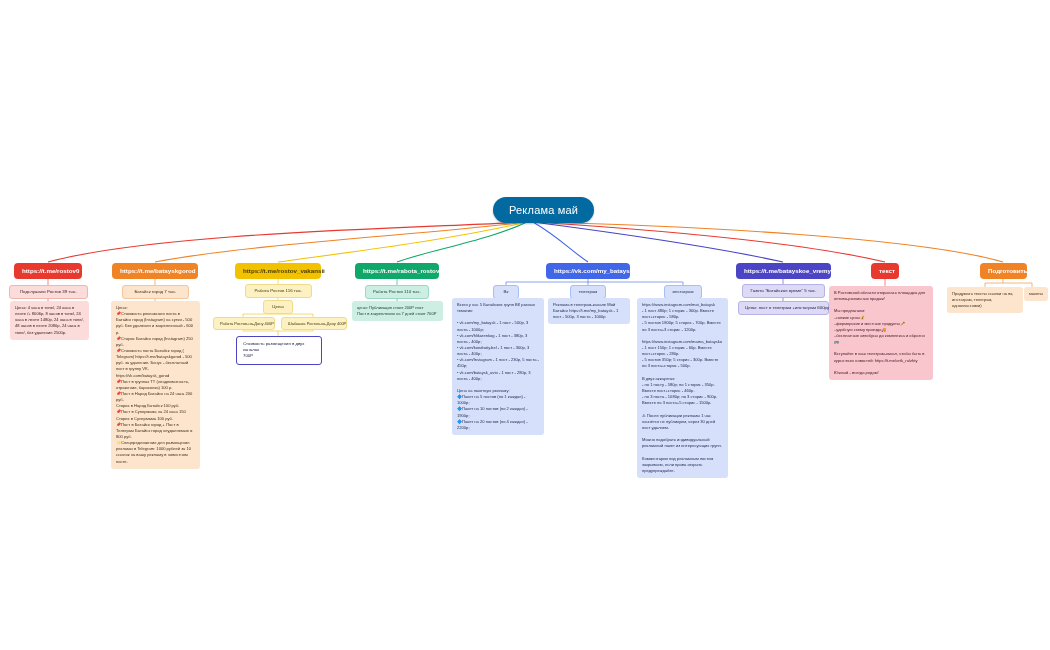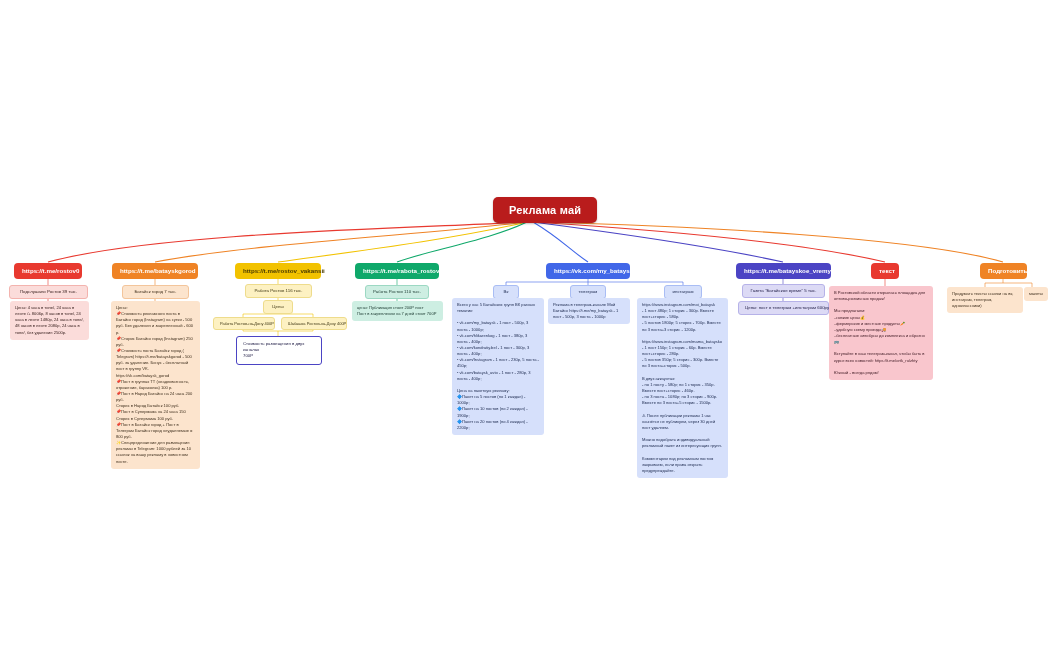--- a/index.html
+++ b/index.html
@@ -9,24 +9,24 @@
     font-family:"Liberation Sans","DejaVu Sans",sans-serif;
     overflow:hidden;
     position:relative;
   }
   #canvas{position:absolute;inset:0;width:1050px;height:650px;}
   svg.links{position:absolute;left:0;top:0;width:1050px;height:650px;pointer-events:none;}
 
   .node{position:absolute;box-sizing:border-box;}
 
   .root{
-    background:#b91c1c;color:#ffffff;
-    border-radius:5px;
+    background:#0369a1;color:#ffffff;
+    border-radius:13px;
     padding:7px 16px;
-    font-size:11px;font-weight:bold;
+    font-size:11px;font-weight:normal;
     letter-spacing:.2px;
     white-space:nowrap;
     box-shadow:0 1px 2px rgba(0,0,0,.25);
   }
 
   .branch{
     border-radius:4px;
     padding:4px 8px;
     font-size:6.2px;
     font-weight:bold;

